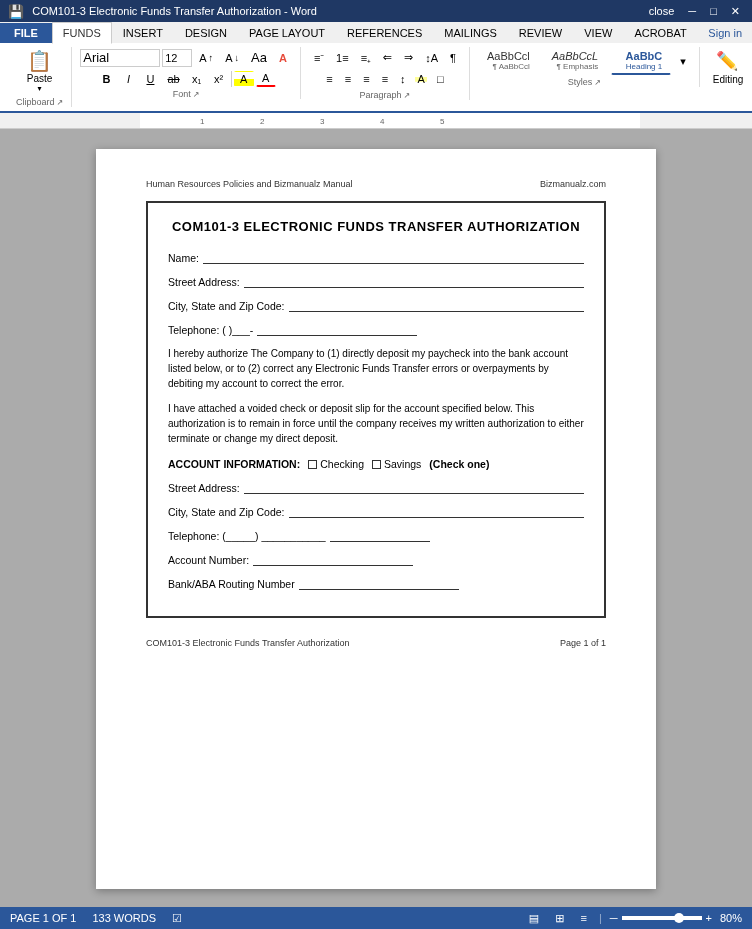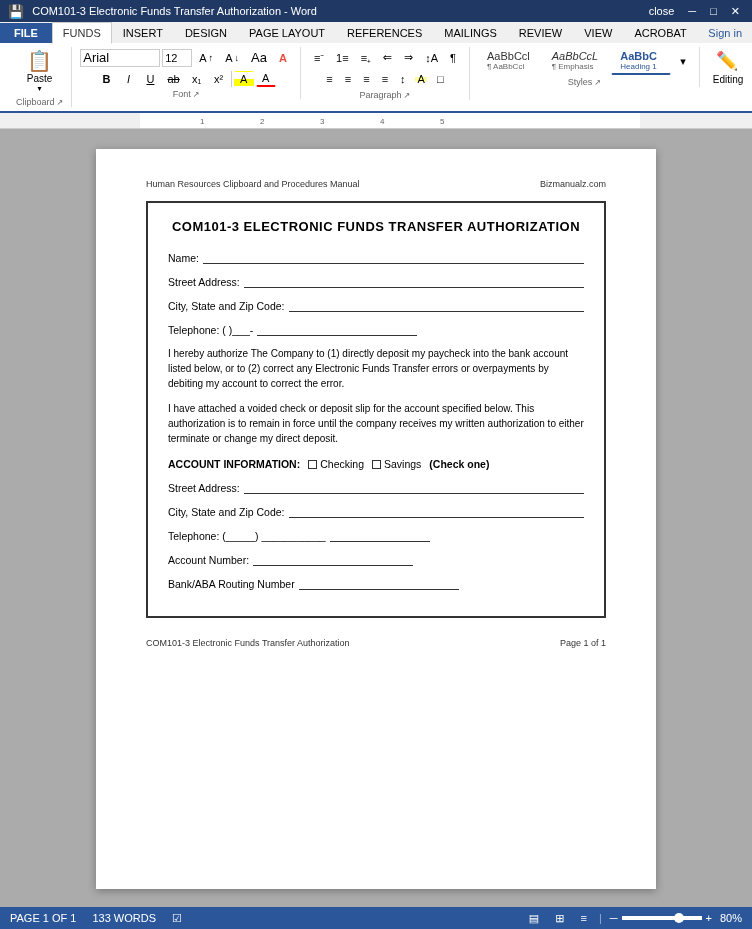--- a/index.html
+++ b/index.html
@@ -123,21 +123,21 @@
     .fmt-btn.italic { font-style: italic; }
     .fmt-btn.underline { text-decoration: underline; }
     .styles-row { display: flex; gap: 4px; }
     .style-box {
       padding: 2px 8px;
       font-size: 11px;
       border: 1px solid transparent;
       cursor: pointer;
       border-radius: 2px;
       min-width: 60px;
-      text-align: left;
+      text-align: right;
     }
     .style-heading1 { color: #2b579a; font-size: 12px; border-bottom: 2px solid #2b579a; }
 
     
     .ruler {
       background: #f0f0f0;
       height: 16px;
       border-bottom: 1px solid #ccc;
       display: flex;
       align-items: center;
@@ -464,21 +464,21 @@
     <span class="ruler-mark" style="left:300px;">5</span>
   </div>
 </div>
 
 <div class="doc-area" style="padding-bottom: 40px;">
   <div class="doc-wrapper">
 
     <div class="page">
 
       <div class="page-header">
-        <span>Human Resources Clipboard and Procedures Manual</span>
+        <span>Human Resources Policies and Bizmanualz Manual</span>
         <span>Bizmanualz.com</span>
       </div>
 
       <div class="form-border">
 
         <div class="form-title">COM101-3 ELECTRONIC FUNDS TRANSFER AUTHORIZATION</div>
 
 
         <div class="form-row">
           <span>Name:</span>

